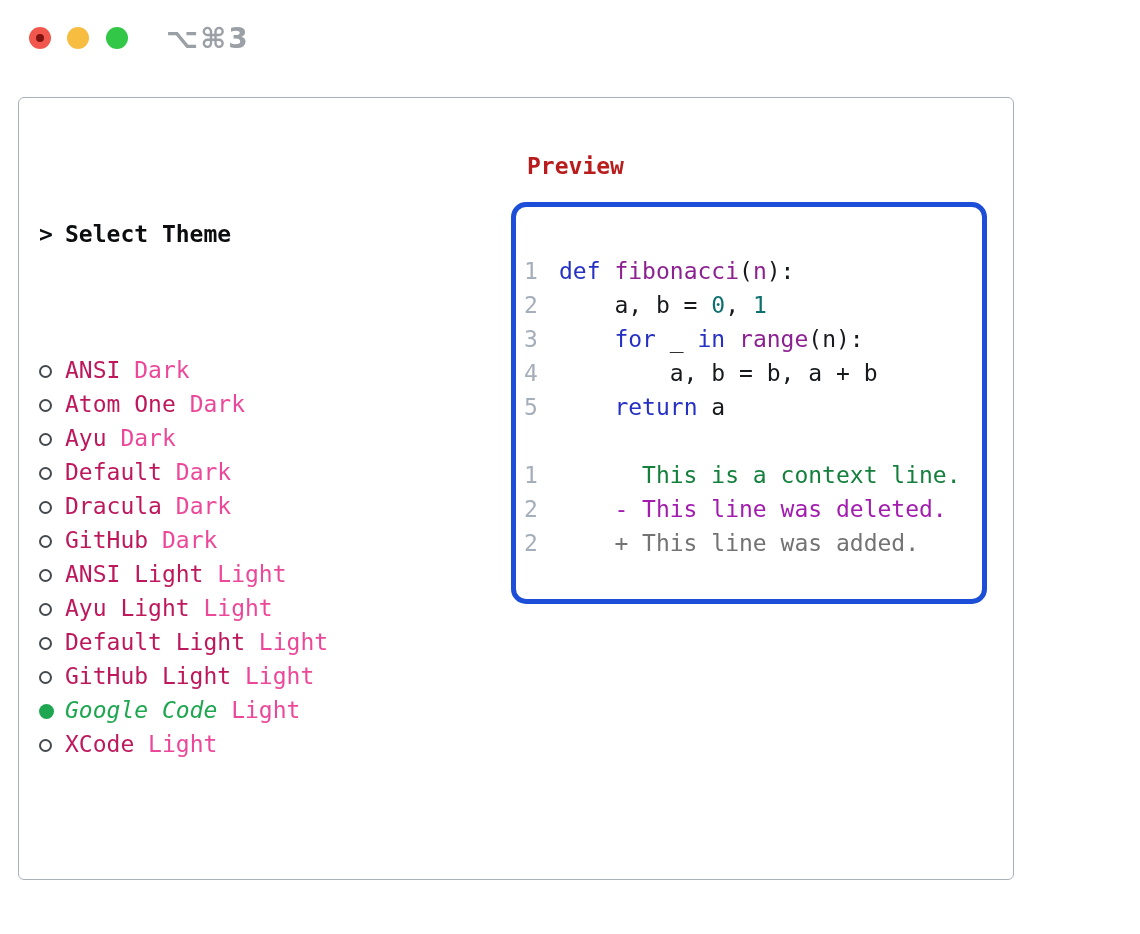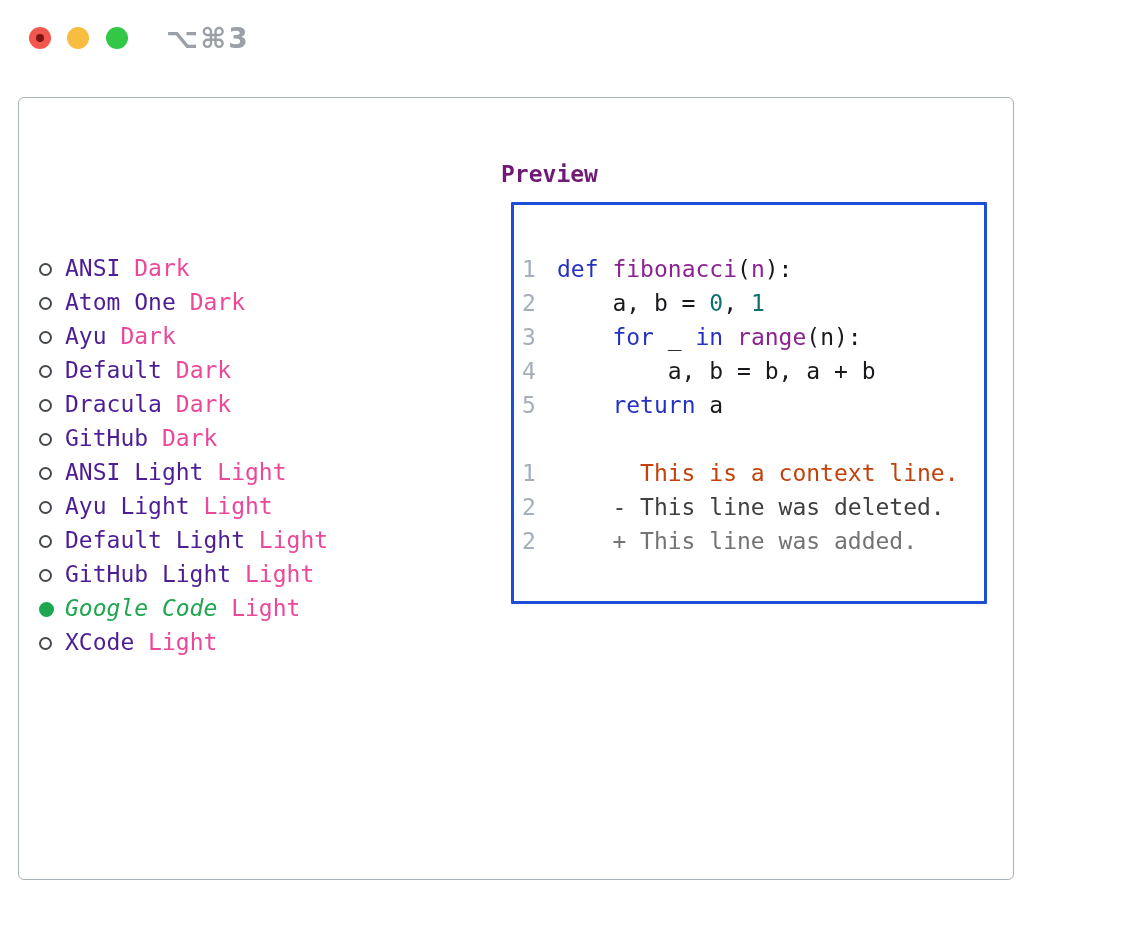--- a/index.html
+++ b/index.html
@@ -39,63 +39,64 @@
   }
   .row { height:34px; white-space:pre; }
   .marker-col { display:inline-block; width:26px; }
   .cursor-glyph { font-weight:bold; color:#0b0d0f; }
   .radio {
     display:inline-block; width:13px; height:13px; border-radius:50%;
     border:2.5px solid #44494f; box-sizing:border-box; margin-bottom:1px; vertical-align:middle;
   }
   .radio.selected { width:15px; height:15px; border:none; background:#1ea750; }
   .hdr { font-weight:bold; color:#0b0d0f; }
-  .theme-name { color:#4c1d95; }
+  .theme-name { color:#be185d; }
   .theme-name.selected { color:#1ea750;font-style:italic; }
   .variant-tag { color:#ec4899; }
   .spacer { height:34px; }
   
   .preview-title {
-    position:absolute; left:482px; top:51px; font-size:23px; line-height:34px;
-    font-weight:bold; color:#701a75;margin-top:8px;
+    position:absolute; left:508px; top:51px; font-size:23px; line-height:34px;
+    font-weight:bold; color:#b91c1c;
   }
   .preview-box {
     position:absolute; left:492px; top:104px; width:476px; height:402px;
-    border:3px solid #1d4ed8; border-radius:1px; box-sizing:border-box; background:#ffffff;
+    border:5px solid #1d4ed8; border-radius:15px; box-sizing:border-box; background:#ffffff;
   }
   .code {
     position:absolute; left:8px; top:47px;
     font-size:23px; line-height:34px; white-space:pre;
   }
   .code-line { height:34px; }
   .ln { display:inline-block; width:35px; color:#a5aebb; }
   .tok-plain    { color:#17191c; }
   .tok-keyword  { color:#2531c3; }
   .tok-function { color:#8c2191; }
   .tok-param    { color:#8c2191; }
   .tok-number   { color:#0e6f6f; }
-  .diff-context { color:#c2410c; }
-  .diff-deleted { color:#404040; }
+  .diff-context { color:#15803d; }
+  .diff-deleted { color:#a21caf; }
   .diff-added   { color:#737373; }
 </style>
 </head>
 <body>
 
 <div class="window">
 
   <div class="titlebar">
     <span class="light red"></span>
     <span class="light yellow"></span>
     <span class="light green"></span>
     <span class="window-title">⌥⌘3</span>
   </div>
 
   <div class="panel">
 
     <div class="left-col">
+      <div class="row"><span class="marker-col cursor-glyph">&gt;</span><span class="hdr">Select Theme</span></div>
 
       <div id="themes-container"><div class="row"><span class="marker-col"><span class="radio"></span></span><span class="theme-name">ANSI</span><span class="variant-tag"> Dark</span></div><div class="row"><span class="marker-col"><span class="radio"></span></span><span class="theme-name">Atom One</span><span class="variant-tag"> Dark</span></div><div class="row"><span class="marker-col"><span class="radio"></span></span><span class="theme-name">Ayu</span><span class="variant-tag"> Dark</span></div><div class="row"><span class="marker-col"><span class="radio"></span></span><span class="theme-name">Default</span><span class="variant-tag"> Dark</span></div><div class="row"><span class="marker-col"><span class="radio"></span></span><span class="theme-name">Dracula</span><span class="variant-tag"> Dark</span></div><div class="row"><span class="marker-col"><span class="radio"></span></span><span class="theme-name">GitHub</span><span class="variant-tag"> Dark</span></div><div class="row"><span class="marker-col"><span class="radio"></span></span><span class="theme-name">ANSI Light</span><span class="variant-tag"> Light</span></div><div class="row"><span class="marker-col"><span class="radio"></span></span><span class="theme-name">Ayu Light</span><span class="variant-tag"> Light</span></div><div class="row"><span class="marker-col"><span class="radio"></span></span><span class="theme-name">Default Light</span><span class="variant-tag"> Light</span></div><div class="row"><span class="marker-col"><span class="radio"></span></span><span class="theme-name">GitHub Light</span><span class="variant-tag"> Light</span></div><div class="row"><span class="marker-col"><span class="radio selected"></span></span><span class="theme-name selected">Google Code</span><span class="variant-tag"> Light</span></div><div class="row"><span class="marker-col"><span class="radio"></span></span><span class="theme-name">XCode</span><span class="variant-tag"> Light</span></div></div>
 
       <div class="spacer"></div>
 
       
 
       
 
       

